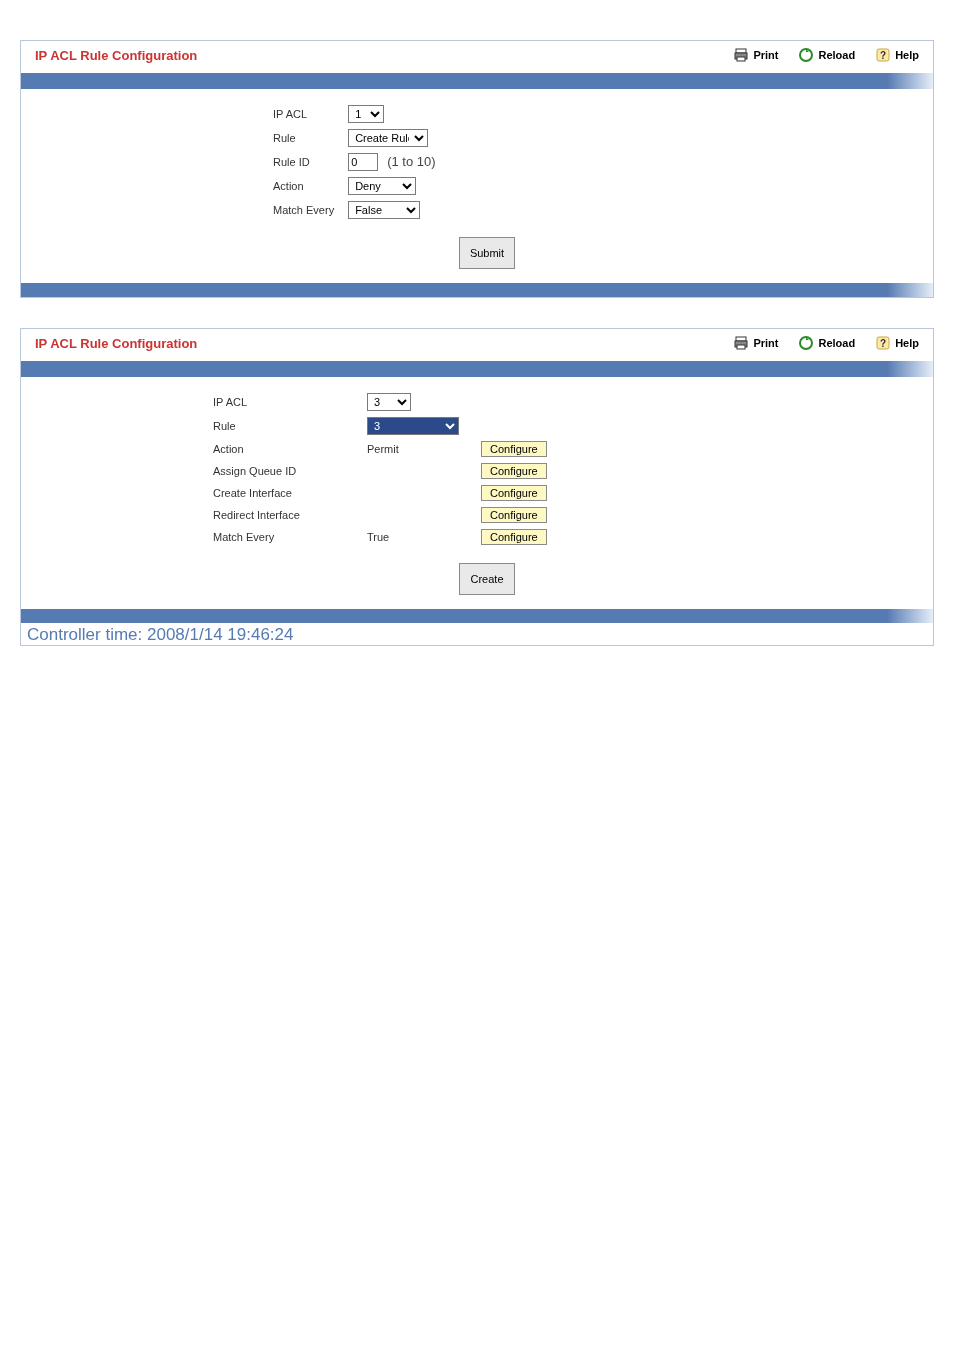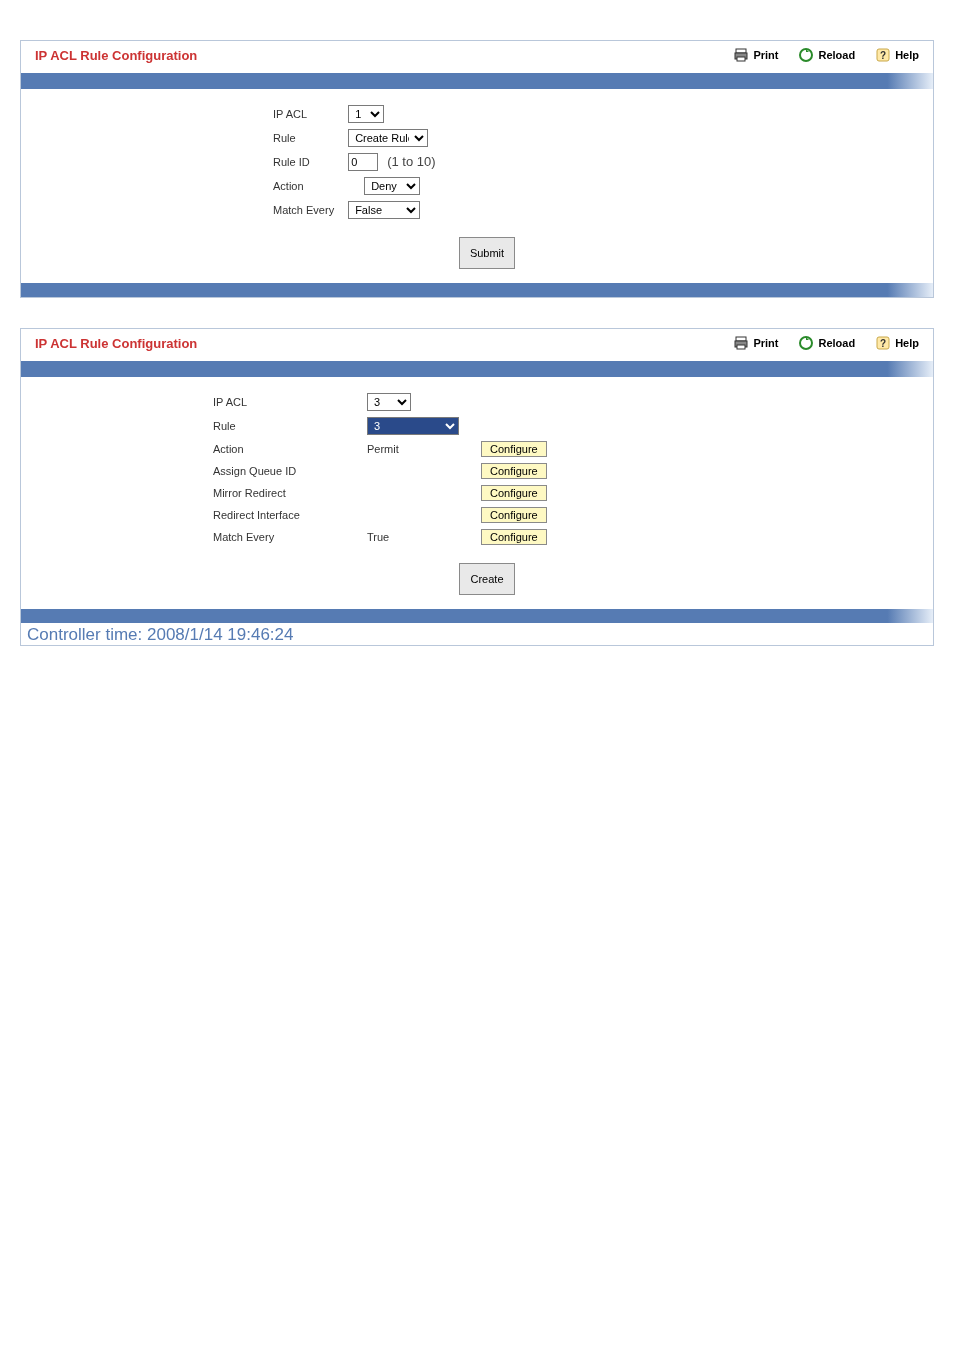--- a/index.html
+++ b/index.html
@@ -189,21 +189,21 @@
         <tr>
           <td>Rule ID</td>
           <td>
             <input type="text" style="width: 30px;" value="0">
             <span class="hint">(1 to 10)</span>
           </td>
         </tr>
         <tr>
           <td>Action</td>
           <td>
-            <select style="width:56px;margin-left:16px;">
+            <select style="width:68px;">
               <option>Deny</option>
             </select>
           </td>
         </tr>
         <tr>
           <td>Match Every</td>
           <td>
             <select style="width:72px;">
               <option>False</option>
             </select>
@@ -279,21 +279,21 @@
           <td>Action</td>
           <td>Permit</td>
           <td><button class="configure-btn">Configure</button></td>
         </tr>
         <tr>
           <td>Assign Queue ID</td>
           <td></td>
           <td><button class="configure-btn">Configure</button></td>
         </tr>
         <tr>
-          <td>Mirror Redirect</td>
+          <td>Create Interface</td>
           <td></td>
           <td><button class="configure-btn">Configure</button></td>
         </tr>
         <tr>
           <td>Redirect Interface</td>
           <td></td>
           <td><button class="configure-btn">Configure</button></td>
         </tr>
         <tr>
           <td>Match Every</td>

